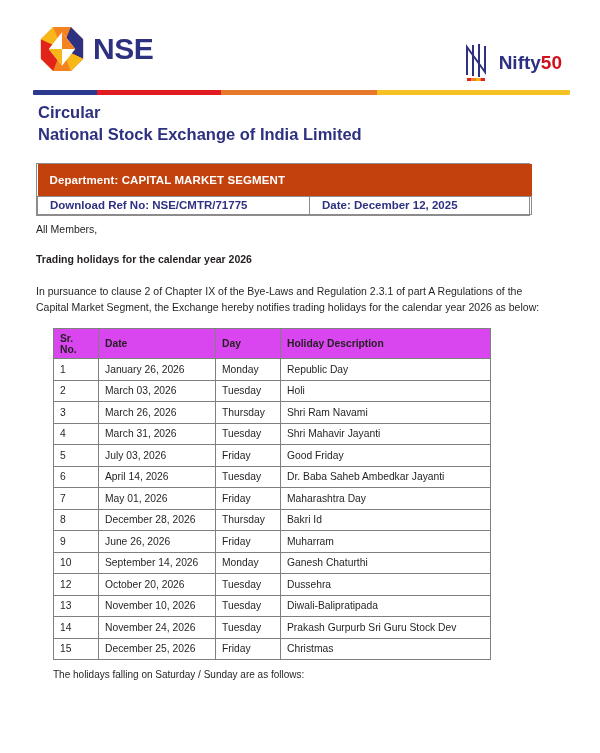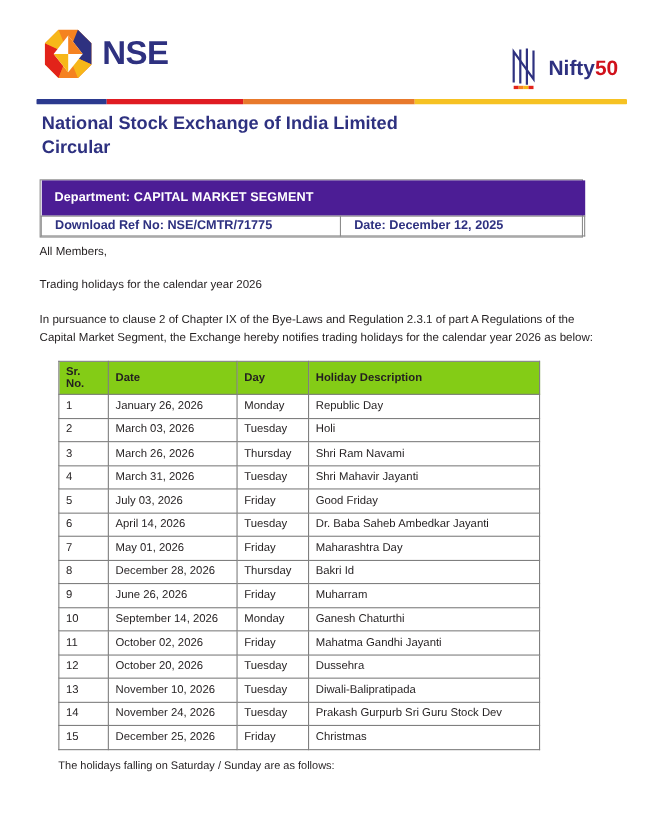--- a/index.html
+++ b/index.html
@@ -99,21 +99,21 @@
     border: 1px solid #8c8c8c;
     border-collapse: collapse;
     box-sizing: border-box;
   }
   .info-box table {
     width: 100%;
     border-collapse: collapse;
     table-layout: fixed;
   }
   .info-dept td {
-    background: #4c1d95;
+    background: #c2410c;
     color: #ffffff;
     font-size: 11.5px;
     font-weight: bold;
     padding: 10px 12px;
     letter-spacing: 0.1px;
   }
   .info-box td.cell {
     border: 1px solid #8c8c8c;
     color: #2e3180;
     font-size: 11.5px;
@@ -127,21 +127,21 @@
 
   
   .members {
     margin: 7px 0 0 36px;
     font-size: 10.5px;
     color: #231f20;
   }
   .subject {
     margin: 18px 16px 0 36px;
     font-size: 10.5px;
-    font-weight: normal;
+    font-weight: bold;
     color: #231f20;
   }
   .intro {
     margin: 18px 36px 0 36px;
     font-size: 10.5px;
     line-height: 1.55;
     color: #231f20;
     width: 520px;
   }
 
@@ -151,21 +151,21 @@
     table-layout: fixed;
     font-size: 10.3px;
     color: #231f20;
   }
   .tbl th, .tbl td {
     border: 1px solid #7f7f7f;
     text-align: left;
     vertical-align: middle;
   }
   .tbl thead th {
-    background: #84cc16;
+    background: #d946ef;
     font-weight: bold;
   }
 
   
   .tbl-main {
     margin: 13px 0 0 53px;
     width: 437px;
   }
   .tbl-main th, .tbl-main td {
     padding: 3.5px 6px;
@@ -224,22 +224,22 @@
   </div>
 
   <div class="bar">
     <div class="seg-navy"></div>
     <div class="seg-red"></div>
     <div class="seg-orange"></div>
     <div class="seg-yellow"></div>
   </div>
 
   <div class="doc-title">
+    <div>Circular</div>
     <div>National Stock Exchange of India Limited</div>
-    <div>Circular</div>
   </div>
 
   <div class="info-box">
     <table>
       <colgroup>
         <col class="col-left">
         <col class="col-right">
       </colgroup>
       <tbody>
         <tr class="info-dept">
@@ -327,26 +327,20 @@
           <td>Friday</td>
           <td>Muharram</td>
         </tr>
         <tr>
           <td>10</td>
           <td>September 14, 2026</td>
           <td>Monday</td>
           <td>Ganesh Chaturthi</td>
         </tr>
         <tr>
-          <td>11</td>
-          <td>October 02, 2026</td>
-          <td>Friday</td>
-          <td>Mahatma Gandhi Jayanti</td>
-        </tr>
-        <tr>
           <td>12</td>
           <td>October 20, 2026</td>
           <td>Tuesday</td>
           <td>Dussehra</td>
         </tr>
         <tr>
           <td>13</td>
           <td>November 10, 2026</td>
           <td>Tuesday</td>
           <td>Diwali-Balipratipada</td>

